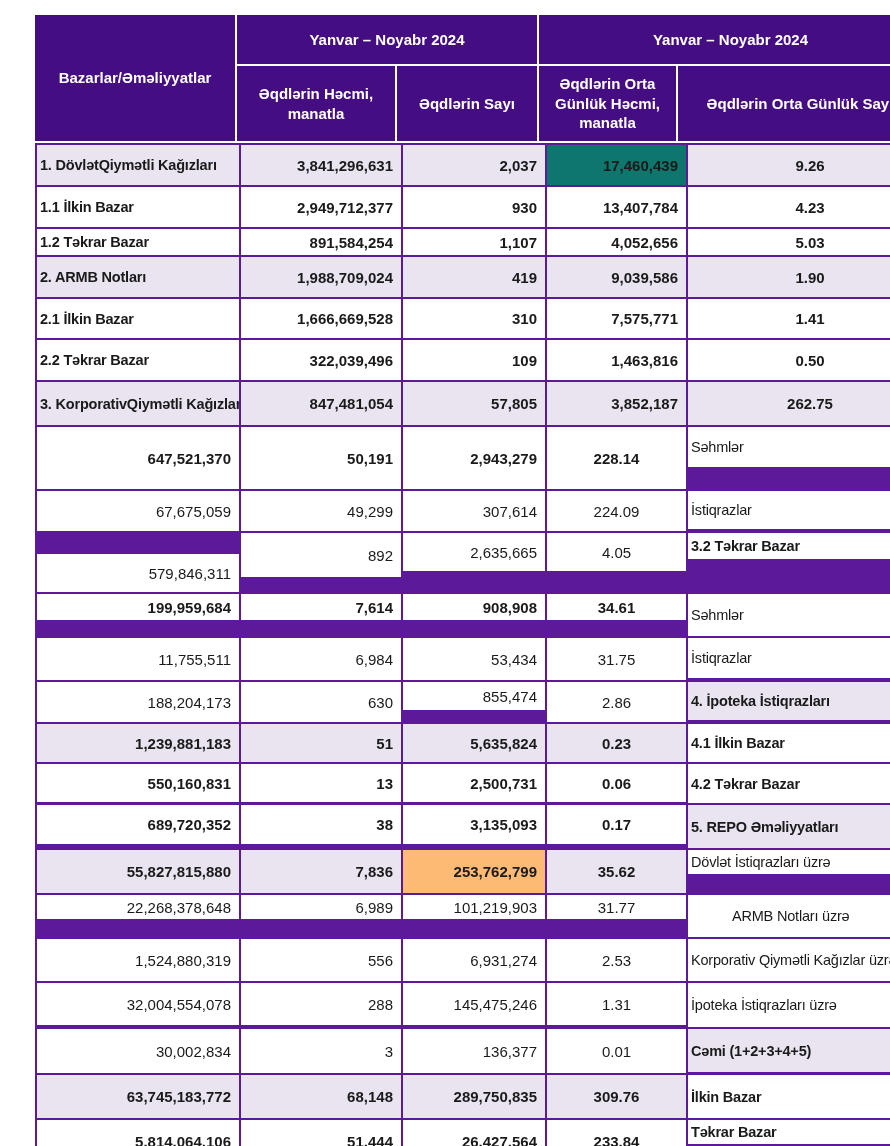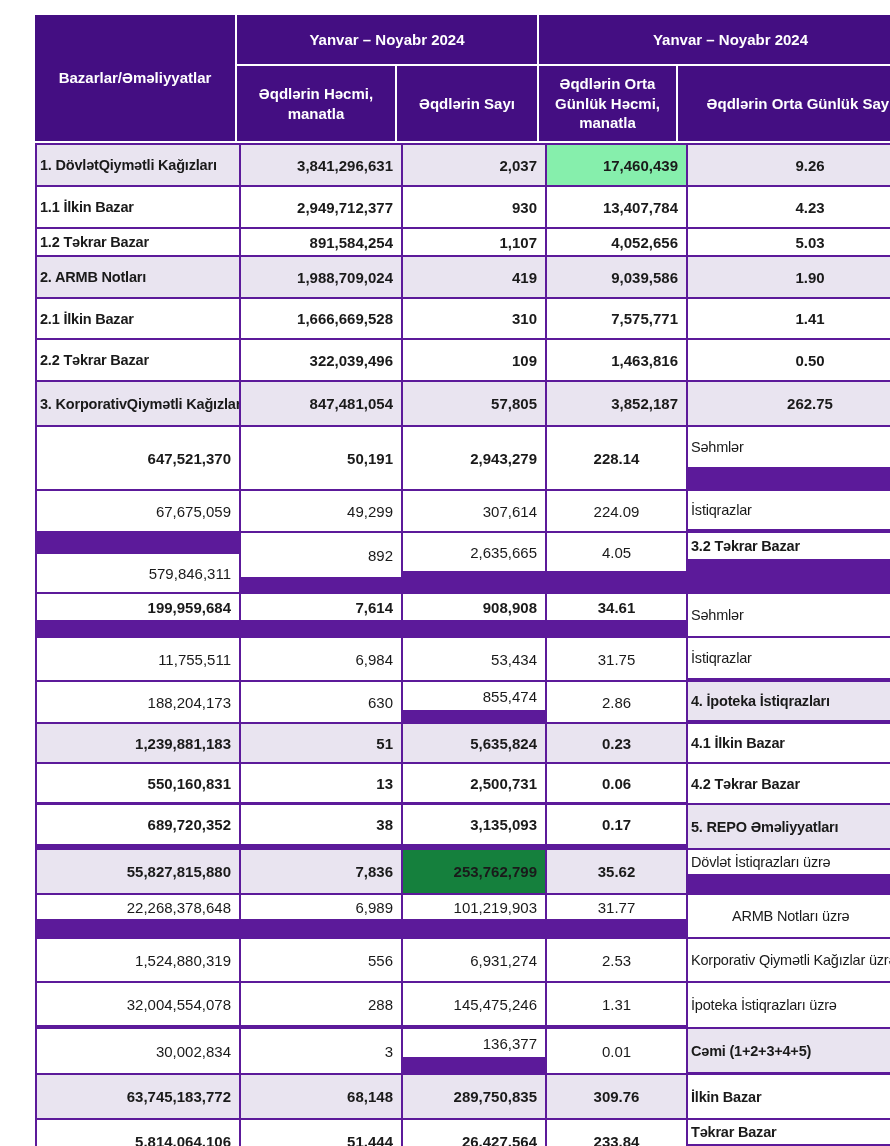--- a/index.html
+++ b/index.html
@@ -76,21 +76,21 @@
     <div class="hcell s1">Əqdlərin Həcmi, manatla</div>
     <div class="hcell s2">Əqdlərin Sayı</div>
     <div class="hcell s3">Əqdlərin Orta Günlük Həcmi, manatla</div>
     <div class="hcell s4">Əqdlərin Orta Günlük Sayı</div>
   </div>
 
   <div class="tbody">
       <div class="cell label c-section" style="height: 40px; background: rgb(233, 228, 240); font-weight: 700;">1. DövlətQiymətli Kağızları</div>
       <div class="cell num c-section" style="height: 40px; background: rgb(233, 228, 240); font-weight: 700;">3,841,296,631</div>
       <div class="cell num c-section" style="height: 40px; background: rgb(233, 228, 240); font-weight: 700;">2,037</div>
-      <div class="cell num c-section" style="height: 40px; background: #86efac; font-weight: 700;">17,460,439</div>
+      <div class="cell num c-section" style="height: 40px; background: #0f766e; font-weight: 700;">17,460,439</div>
       <div class="cell num last c-section" style="height: 40px; background: rgb(233, 228, 240); font-weight: 700;">9.26</div>
       <div class="cell label c-item" style="height: 40px; font-weight: 700;">1.1 İlkin Bazar</div>
       <div class="cell num c-item" style="height: 40px; font-weight: 700;">2,949,712,377</div>
       <div class="cell num c-item" style="height: 40px; font-weight: 700;">930</div>
       <div class="cell num c-item" style="height: 40px; font-weight: 700;">13,407,784</div>
       <div class="cell num last c-item" style="height: 40px; font-weight: 700;">4.23</div>
       <div class="cell label c-item" style="height: 26px; font-weight: 700;">1.2 Təkrar Bazar</div>
       <div class="cell num c-item" style="height: 26px; font-weight: 700;">891,584,254</div>
       <div class="cell num c-item" style="height: 26px; font-weight: 700;">1,107</div>
       <div class="cell num c-item" style="height: 26px; font-weight: 700;">4,052,656</div>
@@ -155,41 +155,41 @@
       <div class="cell num c-item" style="height: 38px; font-weight: 700;">2,500,731</div>
       <div class="cell num last c-item" style="height: 38px; font-weight: 700;">0.06</div>
       <div class="cell label c-item" style="height: 39px; font-weight: 700;">4.2 Təkrar Bazar</div>
       <div class="cell num c-item" style="height: 39px; font-weight: 700;">689,720,352</div>
       <div class="cell num c-item" style="height: 39px; font-weight: 700;">38</div>
       <div class="cell num c-item" style="height: 39px; font-weight: 700;">3,135,093</div>
       <div class="cell num last c-item" style="height: 39px; font-weight: 700;">0.17</div>
       <div class="cell label c-section" style="height: 43px; background: rgb(233, 228, 240); font-weight: 700;">5. REPO Əməliyyatları</div>
       <div class="cell num c-section" style="height: 43px; background: rgb(233, 228, 240); font-weight: 700;">55,827,815,880</div>
       <div class="cell num c-section" style="height: 43px; background: rgb(233, 228, 240); font-weight: 700;">7,836</div>
-      <div class="cell num c-section" style="height: 43px; background: #15803d; font-weight: 700;">253,762,799</div>
+      <div class="cell num c-section" style="height: 43px; background: #fdba74; font-weight: 700;">253,762,799</div>
       <div class="cell num last c-section" style="height: 43px; background: rgb(233, 228, 240); font-weight: 700;">35.62</div>
       <div class="cell label c-detail" style="height: 24px;">Dövlət İstiqrazları üzrə</div>
       <div class="cell num c-detail" style="height: 24px;">22,268,378,648</div>
       <div class="cell num c-detail" style="height: 24px;">6,989</div>
       <div class="cell num c-detail" style="height: 24px;">101,219,903</div>
       <div class="cell num last c-detail" style="height: 24px;">31.77</div>
       <div class="cell label c-detail" style="height: 42px; padding-left: 44px;">ARMB Notları üzrə</div>
       <div class="cell num c-detail" style="height: 42px;">1,524,880,319</div>
       <div class="cell num c-detail" style="height: 42px;">556</div>
       <div class="cell num c-detail" style="height: 42px;">6,931,274</div>
       <div class="cell num last c-detail" style="height: 42px;">2.53</div>
       <div class="cell label c-detail" style="height: 42px;">Korporativ Qiymətli Kağızlar üzrə</div>
       <div class="cell num c-detail" style="height: 42px;">32,004,554,078</div>
       <div class="cell num c-detail" style="height: 42px;">288</div>
       <div class="cell num c-detail" style="height: 42px;">145,475,246</div>
       <div class="cell num last c-detail" style="height: 42px;">1.31</div>
       <div class="cell label c-detail" style="height: 44px;">İpoteka İstiqrazları üzrə</div>
       <div class="cell num c-detail" style="height: 44px;">30,002,834</div>
       <div class="cell num c-detail" style="height: 44px;">3</div>
-      <div class="cell num c-detail" style="height: 28px;">136,377</div>
+      <div class="cell num c-detail" style="height: 44px;">136,377</div>
       <div class="cell num last c-detail" style="height: 44px;">0.01</div>
       <div class="cell label c-total" style="height: 43px; background: rgb(233, 228, 240); font-weight: 700;">Cəmi (1+2+3+4+5)</div>
       <div class="cell num c-total" style="height: 43px; background: rgb(233, 228, 240); font-weight: 700;">63,745,183,772</div>
       <div class="cell num c-total" style="height: 43px; background: rgb(233, 228, 240); font-weight: 700;">68,148</div>
       <div class="cell num c-total" style="height: 43px; background: rgb(233, 228, 240); font-weight: 700;">289,750,835</div>
       <div class="cell num last c-total" style="height: 43px; background: rgb(233, 228, 240); font-weight: 700;">309.76</div>
       <div class="cell label c-item" style="height: 43px; font-weight: 700;">İlkin Bazar</div>
       <div class="cell num c-item" style="height: 43px; font-weight: 700;">5,814,064,106</div>
       <div class="cell num c-item" style="height: 43px; font-weight: 700;">51,444</div>
       <div class="cell num c-item" style="height: 43px; font-weight: 700;">26,427,564</div>

